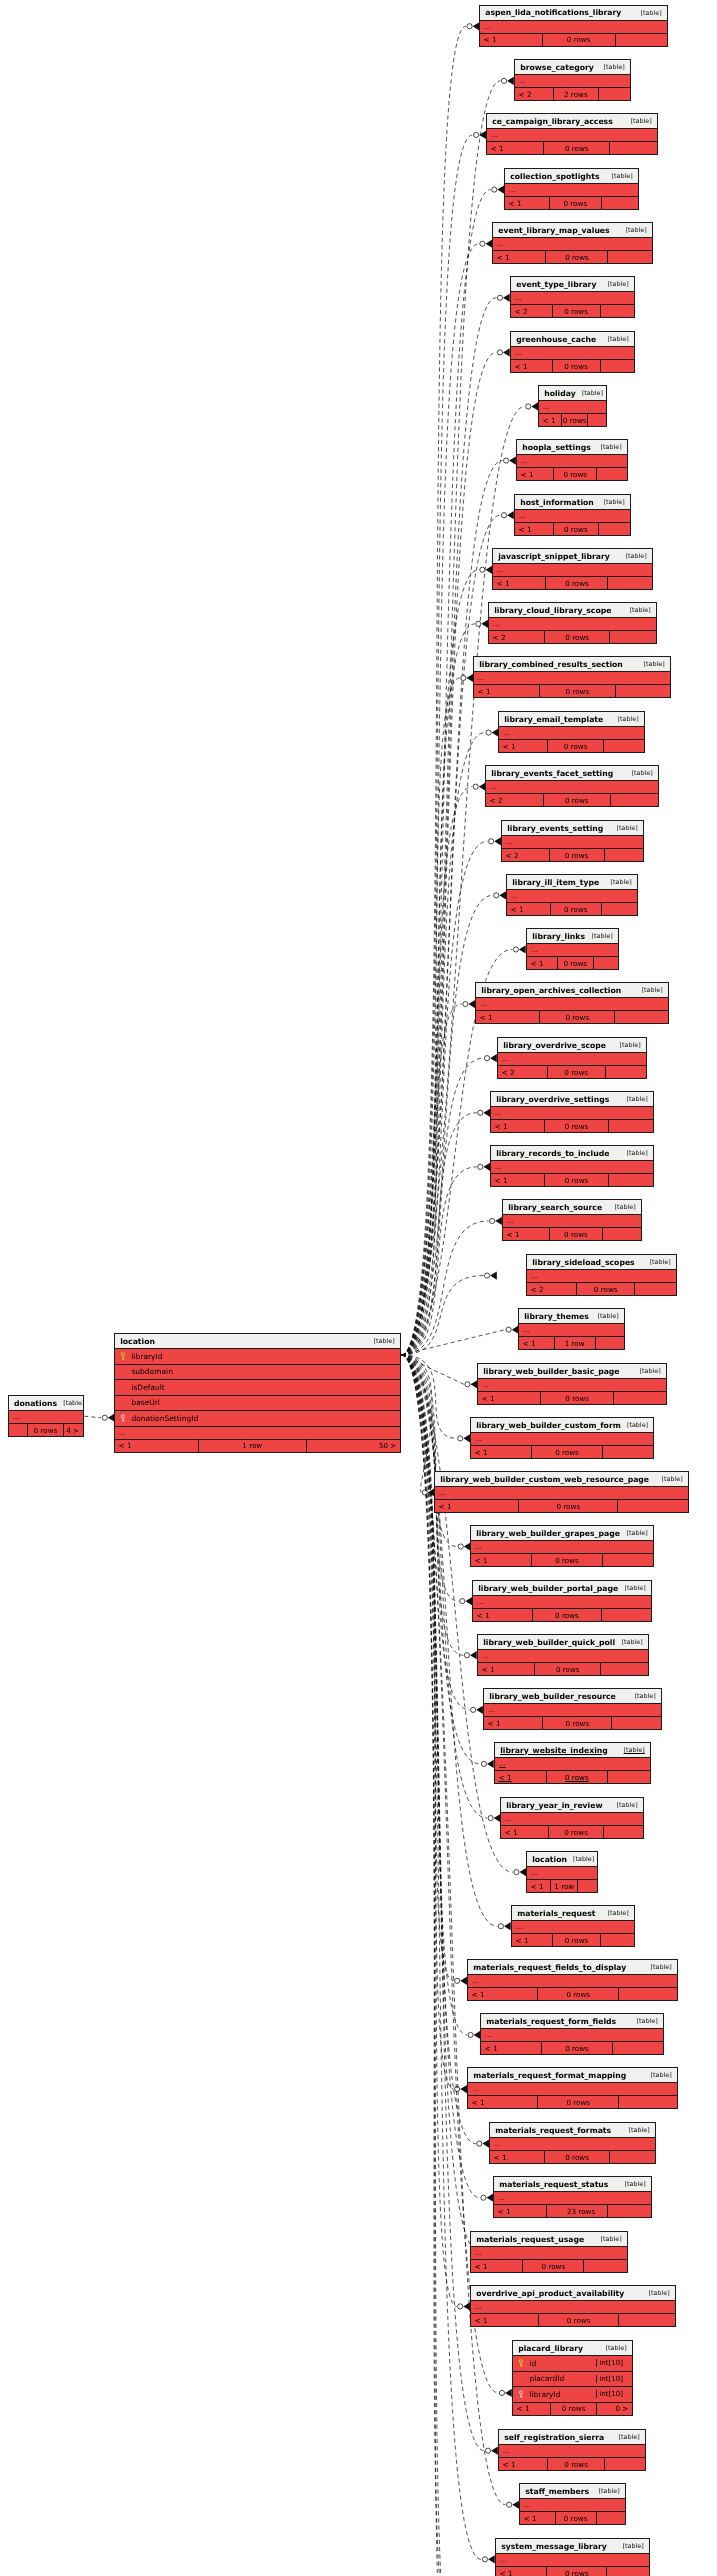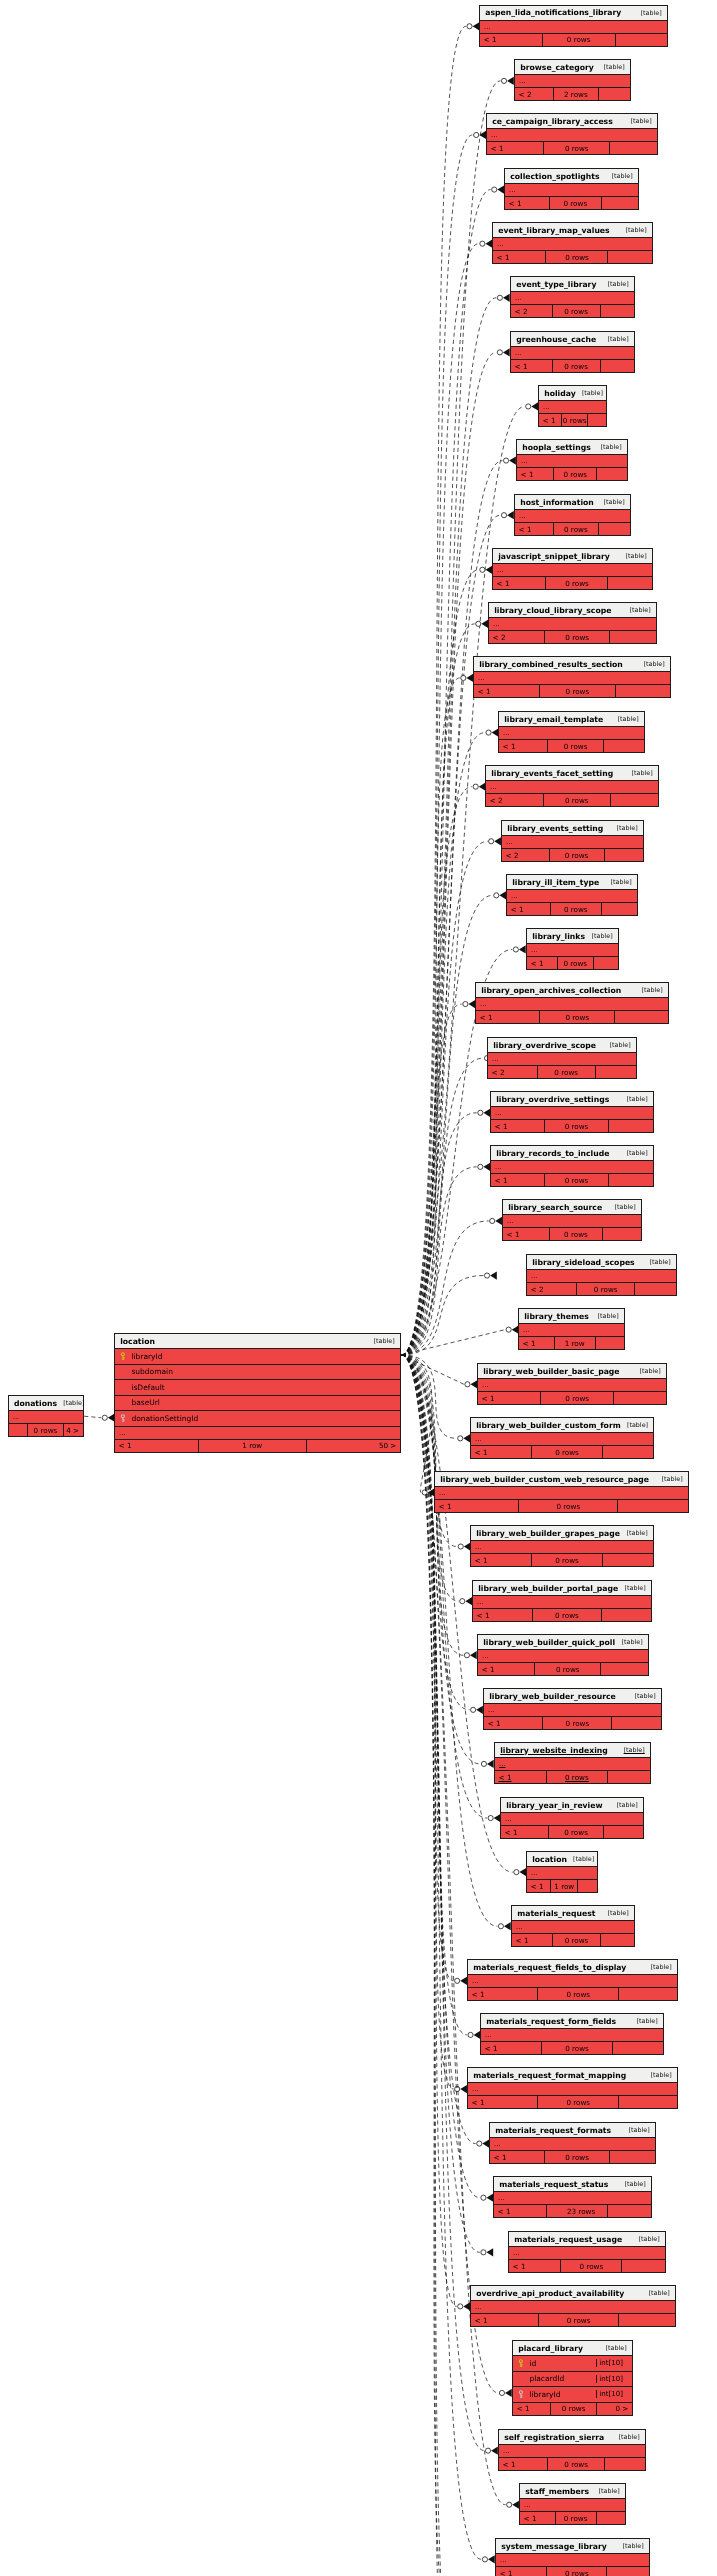--- a/index.html
+++ b/index.html
@@ -597,21 +597,21 @@
         <span class="tb-name">library_open_archives_collection</span>
         <span class="tb-type">[table]</span>
       </div>
       <div class="tb-mid">...</div>
       <div class="tb-foot">
         <span class="fc l" style="width: 33%;">&lt; 1</span>
         <span class="fc m" style="width: 39%;">0 rows</span>
         <span class="fc r" style="width: 28%;"></span>
       </div>
     </div>
-    <div class="tbox" style="left: 487px; top: 1037px; width: 150px;">
+    <div class="tbox" style="left: 497px; top: 1037px; width: 150px;">
       <div class="tb-head">
         <span class="tb-name">library_overdrive_scope</span>
         <span class="tb-type">[table]</span>
       </div>
       <div class="tb-mid">...</div>
       <div class="tb-foot">
         <span class="fc l" style="width: 33%;">&lt; 2</span>
         <span class="fc m" style="width: 39%;">0 rows</span>
         <span class="fc r" style="width: 28%;"></span>
       </div>
@@ -861,21 +861,21 @@
         <span class="tb-name">materials_request_status</span>
         <span class="tb-type">[table]</span>
       </div>
       <div class="tb-mid">...</div>
       <div class="tb-foot">
         <span class="fc l" style="width: 33%;">&lt; 1</span>
         <span class="fc m" style="width: 39%; padding-left: 12px;">23 rows</span>
         <span class="fc r" style="width: 28%;"></span>
       </div>
     </div>
-    <div class="tbox" style="left: 508px; top: 2231px; width: 158px;">
+    <div class="tbox" style="left: 470px; top: 2231px; width: 158px;">
       <div class="tb-head">
         <span class="tb-name">materials_request_usage</span>
         <span class="tb-type">[table]</span>
       </div>
       <div class="tb-mid">...</div>
       <div class="tb-foot">
         <span class="fc l" style="width: 33%;">&lt; 1</span>
         <span class="fc m" style="width: 39%;">0 rows</span>
         <span class="fc r" style="width: 28%;"></span>
       </div>

